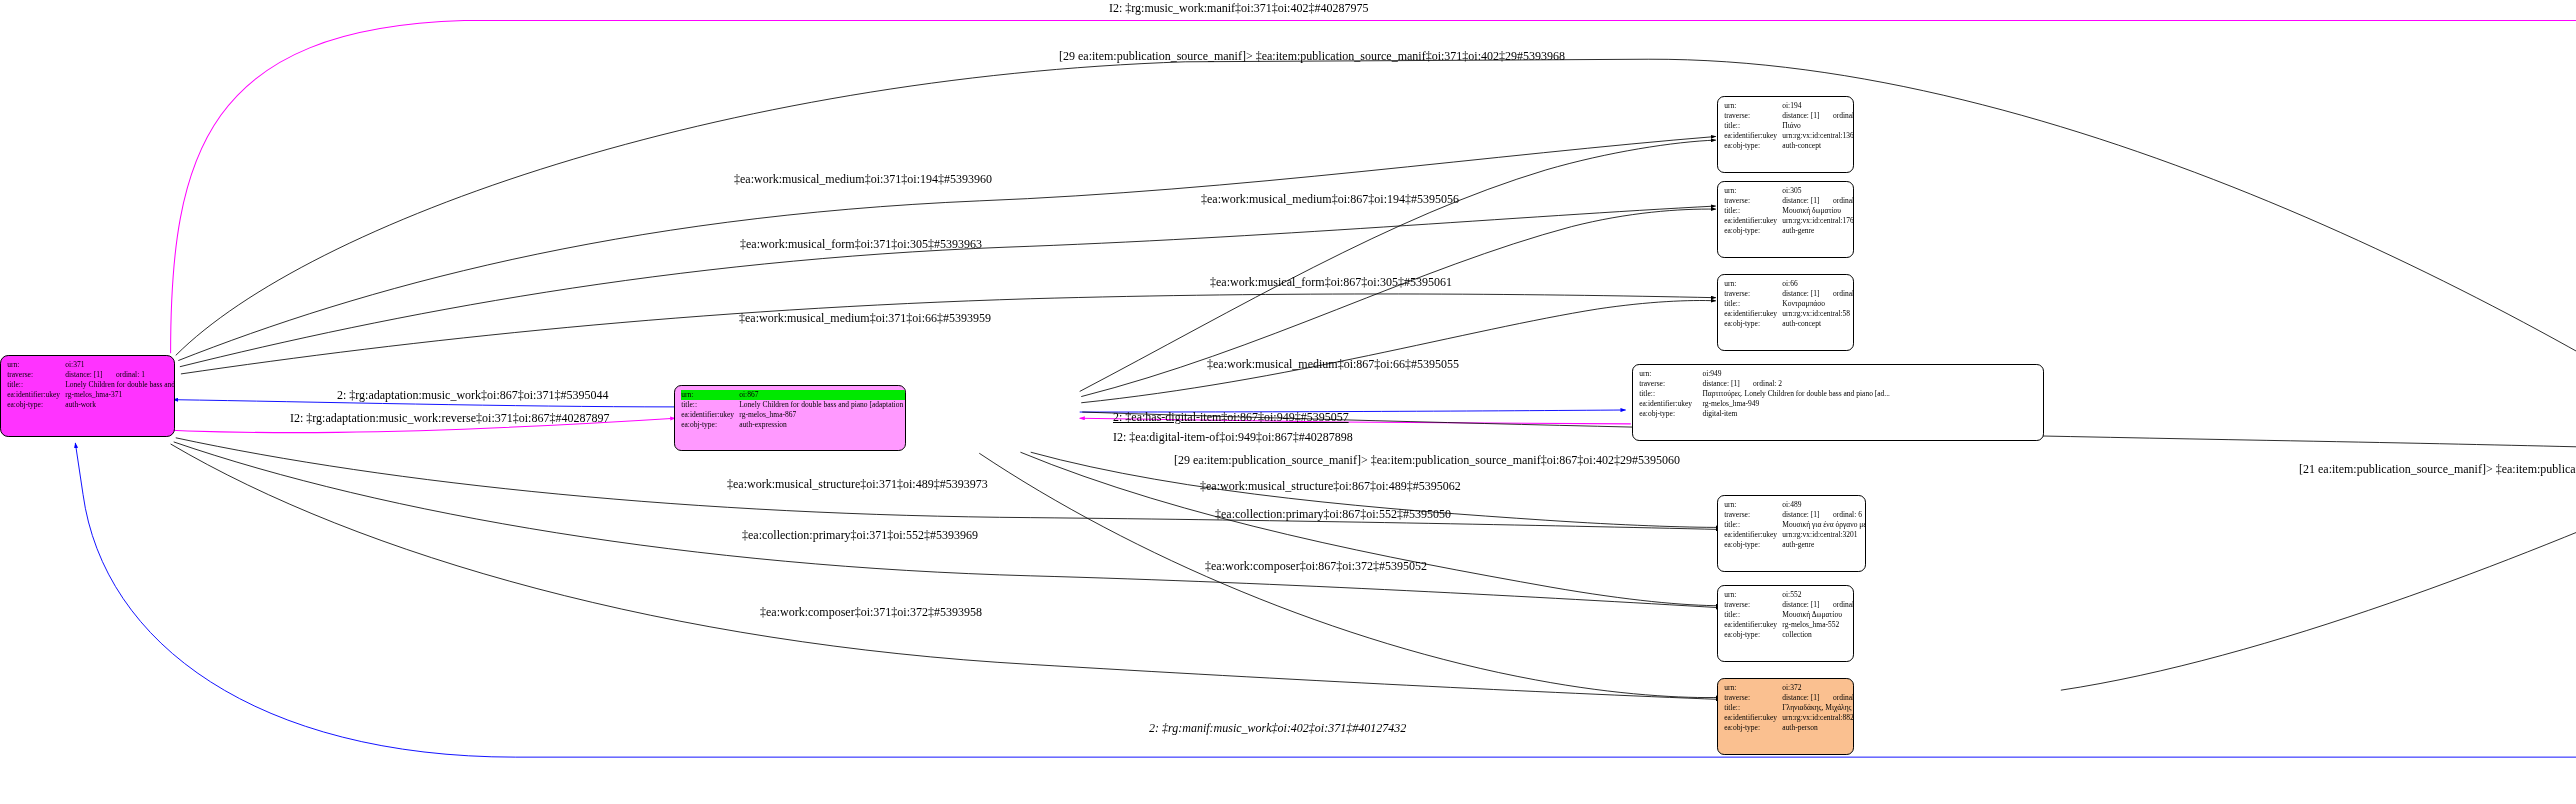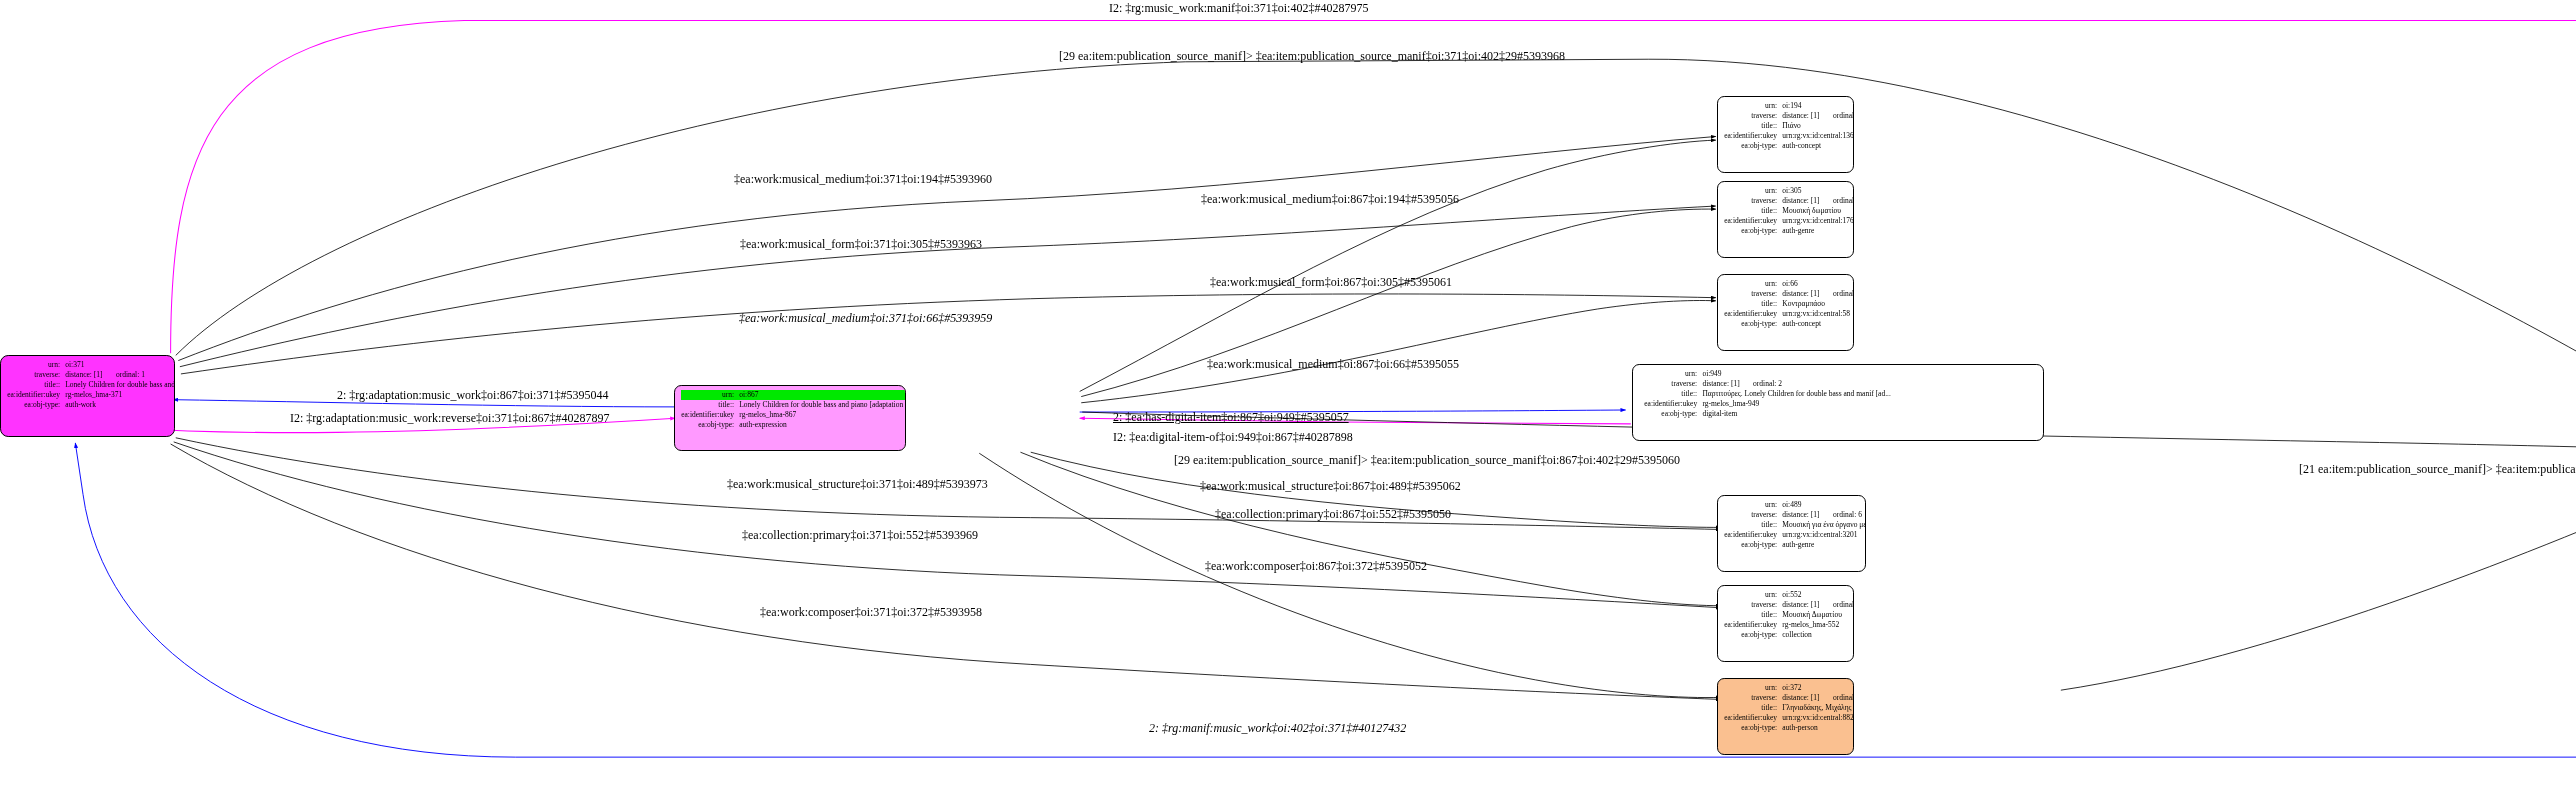--- a/index.html
+++ b/index.html
@@ -38,21 +38,20 @@
     line-height: 1.0;
     white-space: nowrap;
   }
   .node td {
     padding: 1.3px 0 1.3px 0;
     vertical-align: top;
   }
   .node td.k {
     padding-right: 5.2px;
     width: 58px;
-    text-align: right;
   }
   .node td.v {
     white-space: nowrap;
   }
   .node .sub {
     display: inline-block;
   }
   .node .sub-ord {
     display: inline-block;
     padding-left: 13.4px;
@@ -274,21 +273,21 @@
         <td class="v">oi:949</td>
       </tr>
       <tr>
         <td class="k">traverse:</td>
         <td class="v">
           <span class="sub">distance: [1]</span><span class="sub-ord">ordinal: 2</span>
         </td>
       </tr>
       <tr>
         <td class="k">title::</td>
-        <td class="v">Παρτιτούρες. Lonely Children for double bass and manif [ad...</td>
+        <td class="v">Παρτιτούρες. Lonely Children for double bass and piano [ad...</td>
       </tr>
       <tr>
         <td class="k">ea:identifier:ukey</td>
         <td class="v">rg-melos_hma-949</td>
       </tr>
       <tr>
         <td class="k">ea:obj-type:</td>
         <td class="v">digital-item</td>
       </tr>
     </tbody>
@@ -381,21 +380,21 @@
     </tbody>
       </table>
   </div>
 
   <div class="edge-label" style="left:1109px; top:1px;">I2: ‡rg:music_work:manif‡oi:371‡oi:402‡#40287975</div>
   <div class="edge-label" style="left:1059px; top:49px;">[29 ea:item:publication_source_manif]&gt; ‡ea:item:publication_source_manif‡oi:371‡oi:402‡29#5393968</div>
   <div class="edge-label" style="left:734px; top:172px;">‡ea:work:musical_medium‡oi:371‡oi:194‡#5393960</div>
   <div class="edge-label" style="left:1201px; top:192px;">‡ea:work:musical_medium‡oi:867‡oi:194‡#5395056</div>
   <div class="edge-label" style="left:740px; top:237px;">‡ea:work:musical_form‡oi:371‡oi:305‡#5393963</div>
   <div class="edge-label" style="left:1210px; top:275px;">‡ea:work:musical_form‡oi:867‡oi:305‡#5395061</div>
-  <div class="edge-label" style="left:739px; top:311px;font-style:italic;">‡ea:work:musical_medium‡oi:371‡oi:66‡#5393959</div>
+  <div class="edge-label" style="left:739px; top:311px;">‡ea:work:musical_medium‡oi:371‡oi:66‡#5393959</div>
   <div class="edge-label" style="left:1207px; top:357px;">‡ea:work:musical_medium‡oi:867‡oi:66‡#5395055</div>
 
   <div class="edge-label" style="left:337px; top:388px;">2: ‡rg:adaptation:music_work‡oi:867‡oi:371‡#5395044</div>
   <div class="edge-label" style="left:290px; top:411px;">I2: ‡rg:adaptation:music_work:reverse‡oi:371‡oi:867‡#40287897</div>
 
   <div class="edge-label" style="left:1113px; top:410px;text-decoration:underline;">2: ‡ea:has-digital-item‡oi:867‡oi:949‡#5395057</div>
   <div class="edge-label" style="left:1113px; top:430px;">I2: ‡ea:digital-item-of‡oi:949‡oi:867‡#40287898</div>
 
   <div class="edge-label" style="left:1174px; top:453px;">[29 ea:item:publication_source_manif]&gt; ‡ea:item:publication_source_manif‡oi:867‡oi:402‡29#5395060</div>
 

